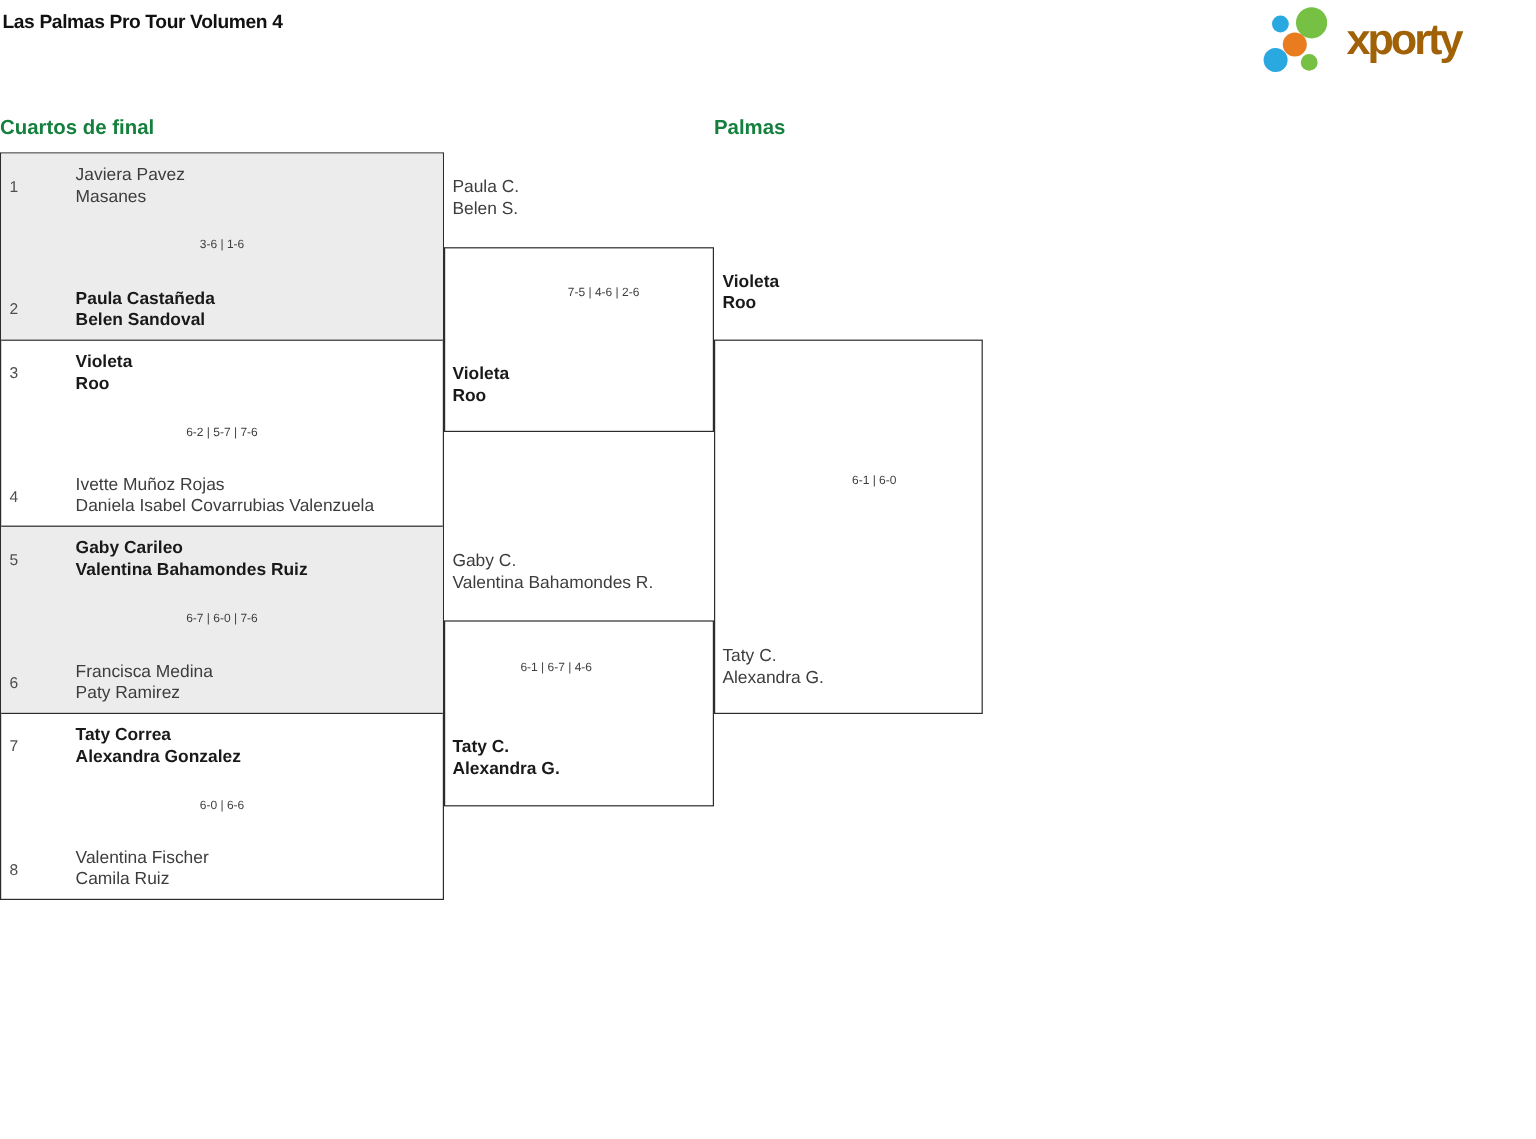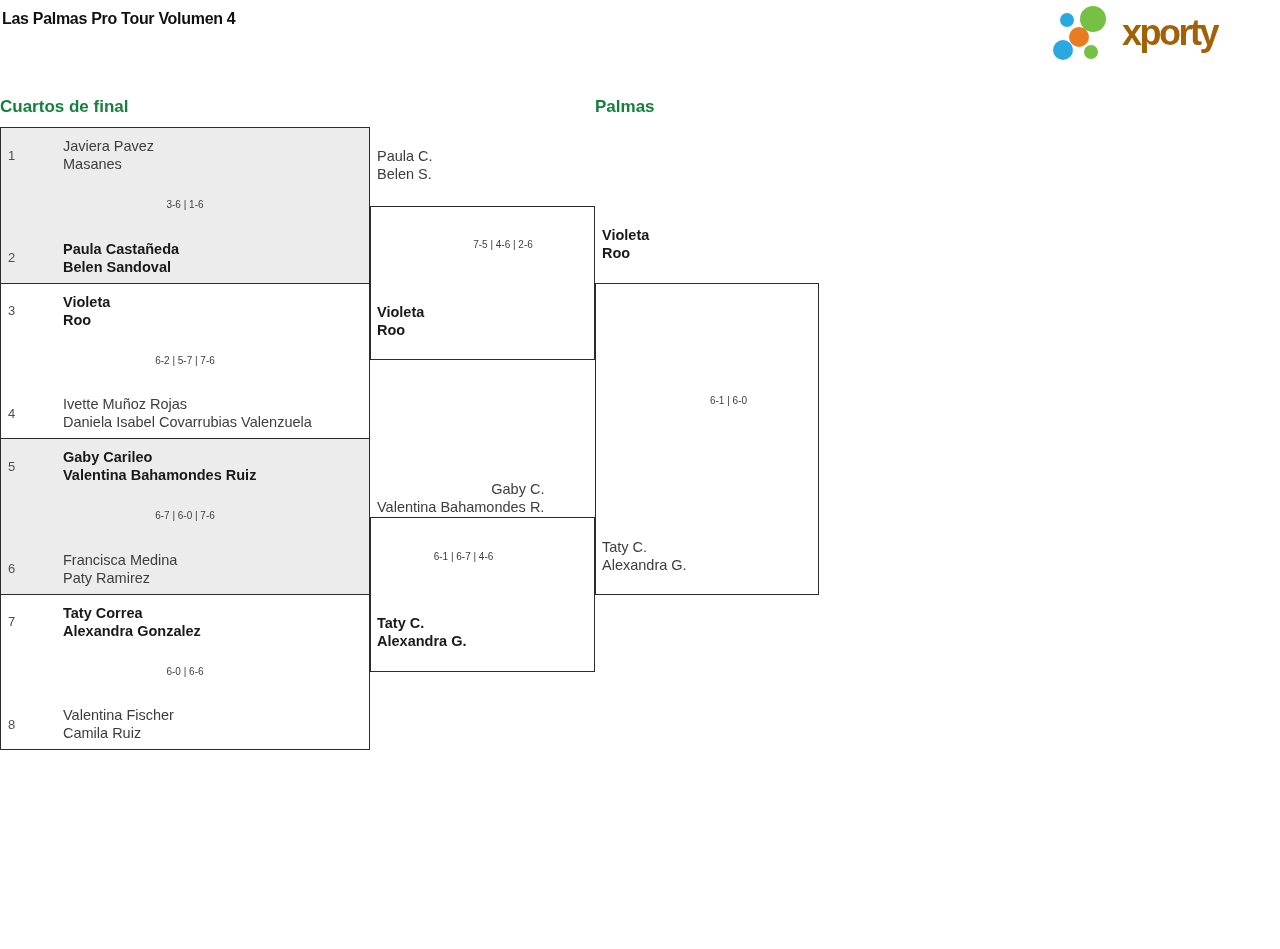--- a/index.html
+++ b/index.html
@@ -210,21 +210,21 @@
   <div class="abs team" style="left:377px; top:147px;">
     <div>Paula C.</div>
     <div>Belen S.</div>
   </div>
   <div class="abs score" style="left:370px; width:206px; top:236px;margin-left:30px;">7-5 | 4-6 | 2-6</div>
   <div class="abs team winner" style="left:377px; top:303px;">
     <div>Violeta</div>
     <div>Roo</div>
   </div>
 
-  <div class="abs team" style="left:377px; top:480px;text-align:right;">
+  <div class="abs team" style="left:377px; top:459px;">
     <div>Gaby C.</div>
     <div>Valentina Bahamondes R.</div>
   </div>
   <div class="abs score" style="left:370px; width:187px; top:548px;">6-1 | 6-7 | 4-6</div>
   <div class="abs team winner" style="left:377px; top:614px;">
     <div>Taty C.</div>
     <div>Alexandra G.</div>
   </div>
 
   <div class="abs team winner" style="left:602px; top:226px;">

